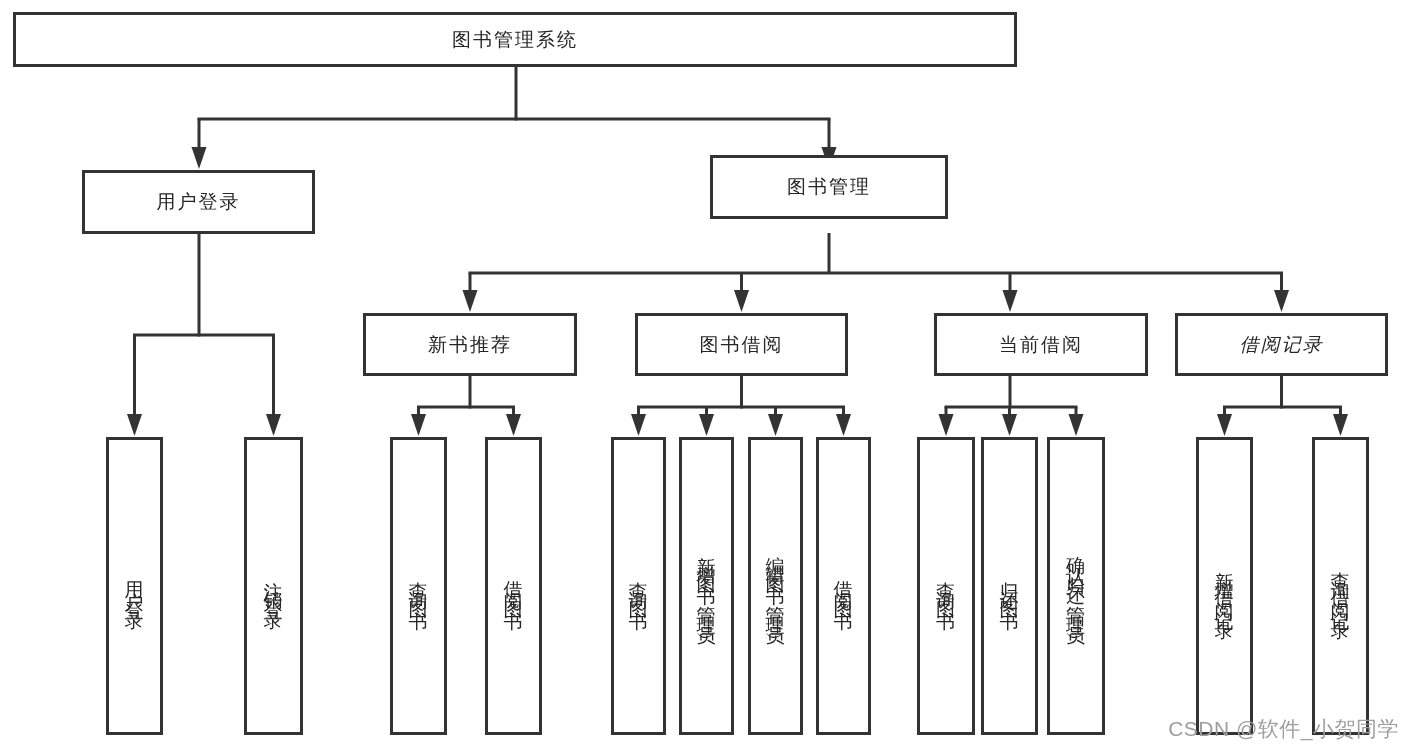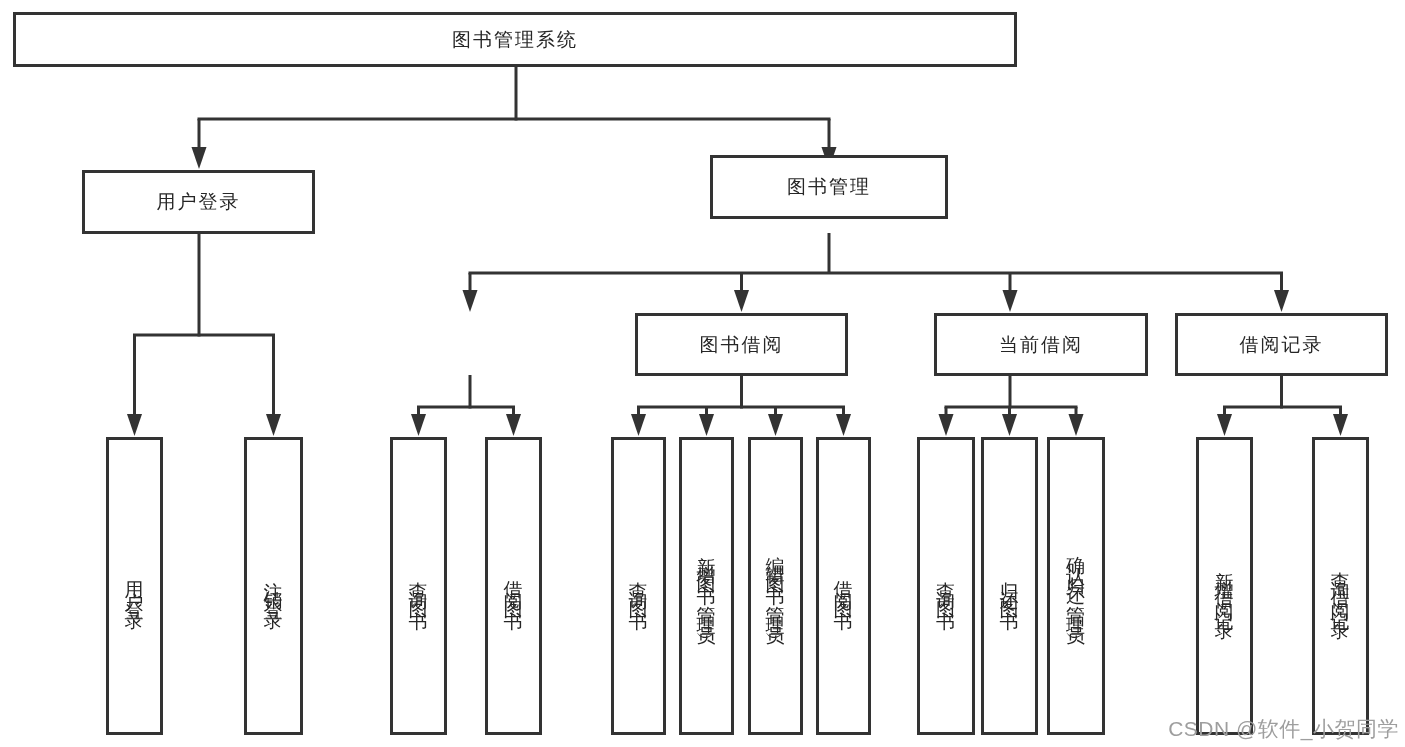--- a/index.html
+++ b/index.html
@@ -124,23 +124,24 @@
       <polygon points="1217,414 1232,414 1224.5,436"></polygon>
       <polygon points="1333,414 1348,414 1340.5,436"></polygon>
     </g>
   </svg>
 
   <div class="box" style="left:13px; top:12px; width:1004px; height:55px;">图书管理系统</div>
 
   <div class="box" style="left:82px; top:170px; width:233px; height:64px;">用户登录</div>
   <div class="box" style="left:710px; top:155px; width:238px; height:64px;">图书管理</div>
 
+  <div class="box" style="left:363px; top:313px; width:214px; height:63px;">新书推荐</div>
   <div class="box" style="left:635px; top:313px; width:213px; height:63px;">图书借阅</div>
   <div class="box" style="left:903px; top:313px; width:214px; height:63px;margin-left:31px;">当前借阅</div>
-  <div class="box" style="left:1175px; top:313px; width:213px; height:63px;">借阅记录</div>
+  <div class="box" style="left:1175px; top:313px; width:213px; height:63px;font-style:italic;">借阅记录</div>
 
   <div class="box vbox" style="left:106px; top:437px; width:57px; height:298px;">用户登录</div>
   <div class="box vbox" style="left:244px; top:437px; width:59px; height:298px;">注销登录</div>
 
   <div class="box vbox" style="left:390px; top:437px; width:57px; height:298px;">查询图书</div>
   <div class="box vbox" style="left:485px; top:437px; width:57px; height:298px;">借阅图书</div>
 
   <div class="box vbox" style="left:611px; top:437px; width:55px; height:298px;">查询图书</div>
   <div class="box vbox" style="left:679px; top:437px; width:55px; height:298px;">新增图书（管理员）</div>
   <div class="box vbox" style="left:748px; top:437px; width:55px; height:298px;">编辑图书（管理员）</div>

